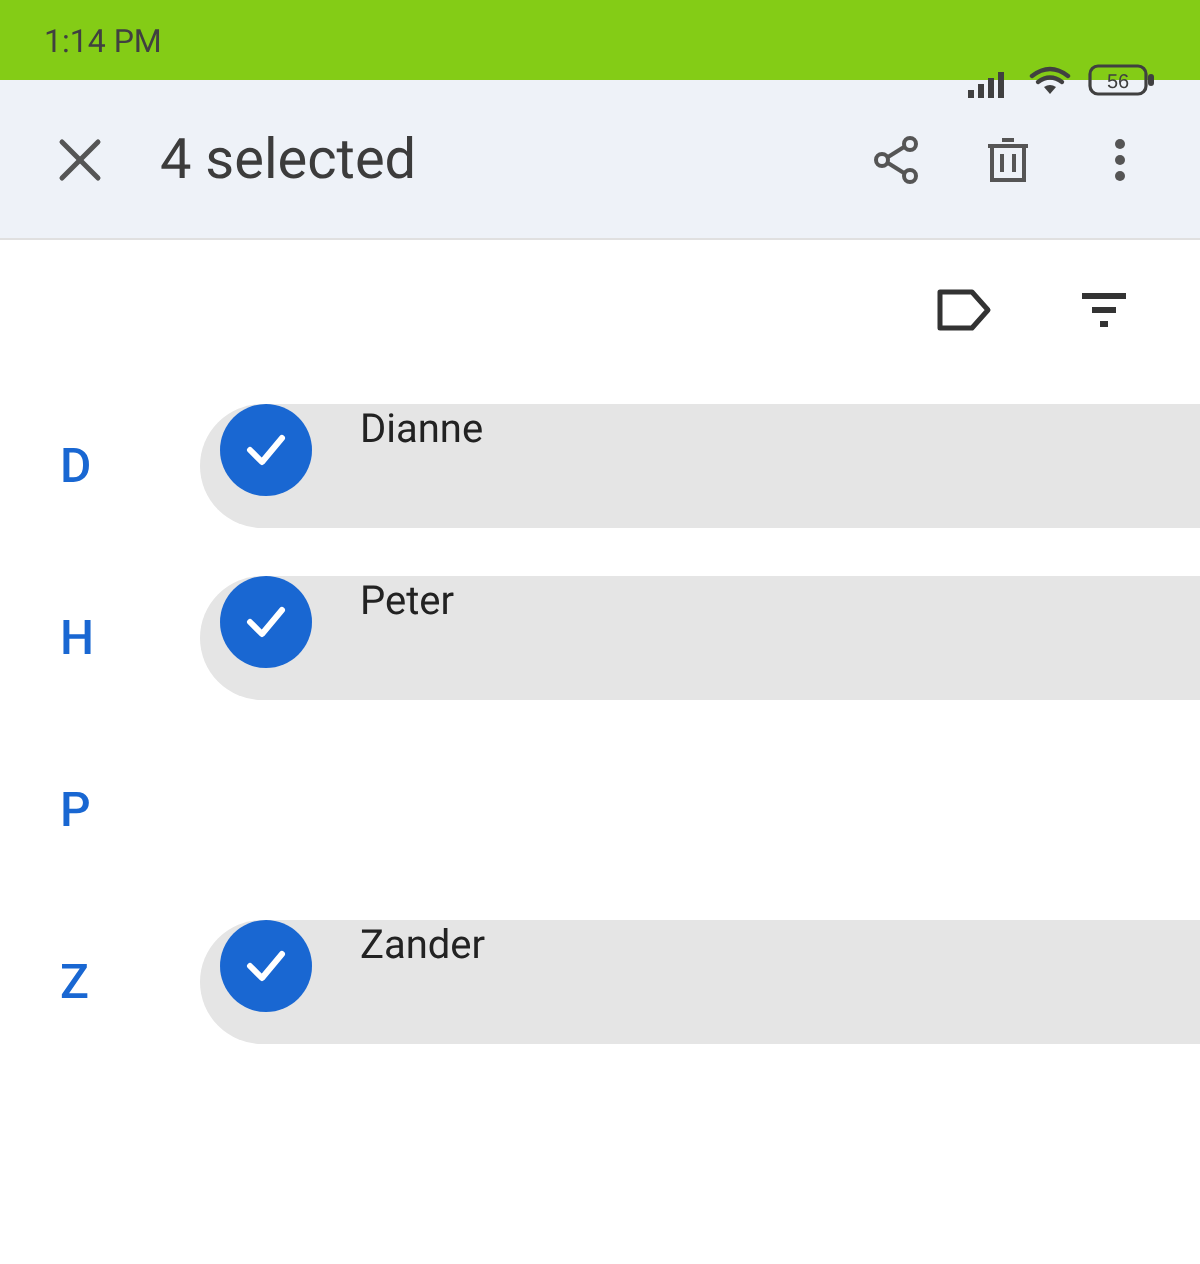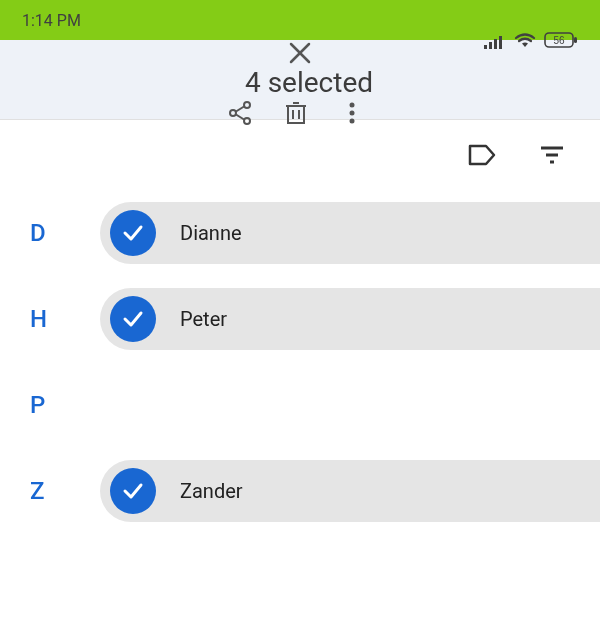--- a/index.html
+++ b/index.html
@@ -30,21 +30,20 @@
       gap: 8px;
       margin-top: 44px;
     }
     .header {
       height: 80px;
       display: flex;
       align-items: center;
       padding: 0 18px;
       background: #eef2f8;
       border-bottom: 1px solid #e0e0e0;
-      flex-direction: column;
     }
     .close-btn {
       width: 44px;
       height: 44px;
       display: flex;
       align-items: center;
       justify-content: center;
       cursor: pointer;
     }
     .header-title {
@@ -90,21 +89,20 @@
       font-size: 24px;
       font-weight: 500;
       color: #1967d2;
     }
     .contact-item {
       flex: 1;
       height: 62px;
       background: #e5e5e5;
       border-radius: 31px 0 0 31px;
       display: flex;
-      align-items: center;
       padding-left: 10px;
       gap: 24px;
     }
     .check-circle {
       width: 46px;
       height: 46px;
       border-radius: 50%;
       background: #1967d2;
       display: flex;
       align-items: center;

